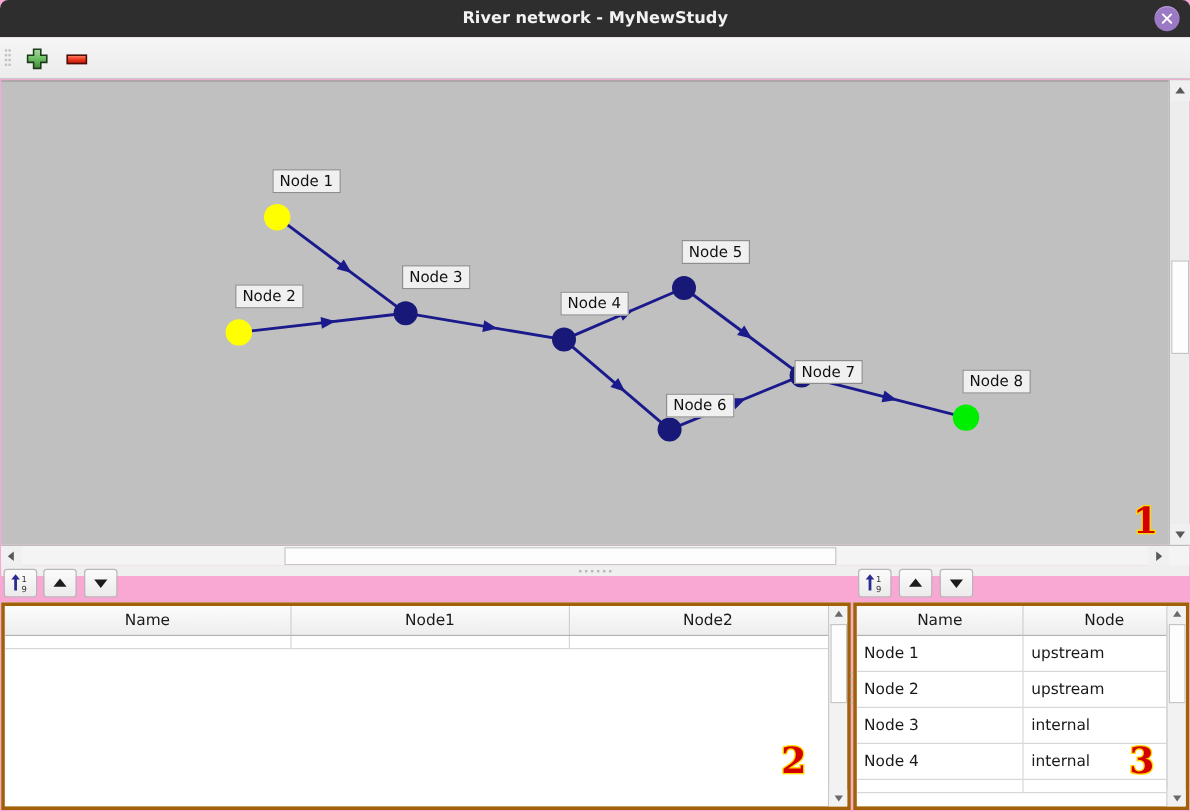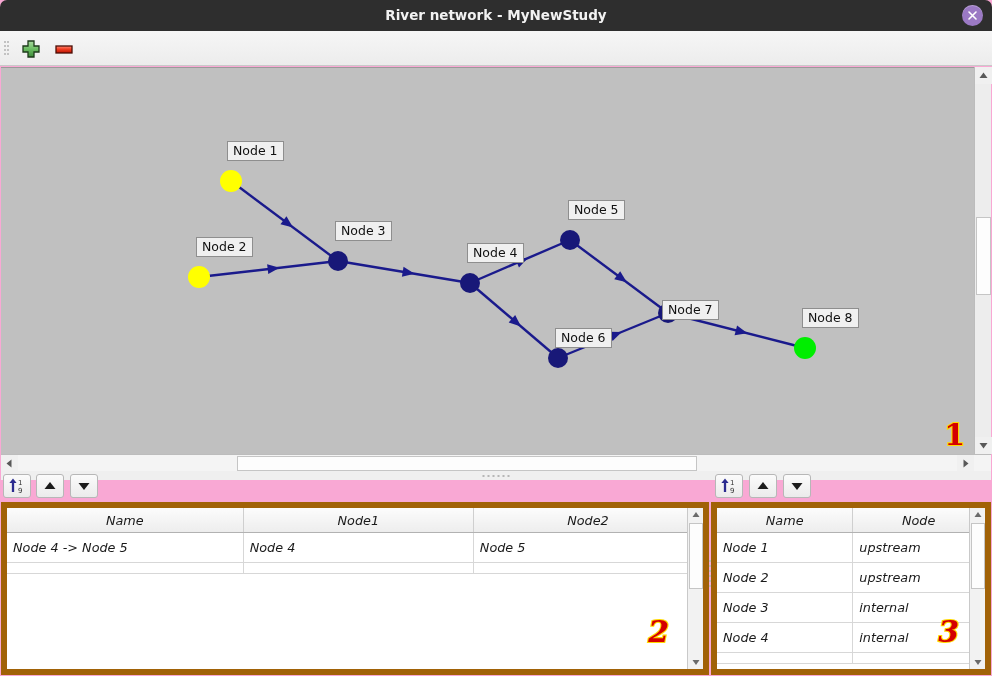--- a/index.html
+++ b/index.html
@@ -180,24 +180,23 @@
   .sbtn.sb1 { left: 2px; }
   .sbtn.sb2 { left: 35px; }
   .sbtn.sb3 { left: 69px; }
   .sbtn svg { position:absolute; left:0; top:0; }
 
   .tablebox {
     position: absolute;
     left: 0; right: 0;
     top: 30px; bottom: 0;
     background: #fff;
-    border: 6px solid #a16207;
+    border: 3px solid #a16207;
     box-sizing: border-box;
     overflow: hidden;
-    font-style: italic;
   }
   table.grid {
     border-collapse: collapse;
     width: 100%;
     table-layout: fixed;
     font-size: 12.8px;
     color: #1a1a1a;
   }
   table.grid th {
     background: linear-gradient(#fcfcfc, #ededed);
@@ -412,25 +411,20 @@
             <col style="width:228px">
           </colgroup>
         <thead>
             <tr id="reaches-head">
               <th>Name</th>
               <th>Node1</th>
               <th>Node2</th>
             </tr>
           </thead>
         <tbody id="reaches-body">
-            <tr>
-              <td>Node 4 -&gt; Node 5</td>
-              <td>Node 4</td>
-              <td>Node 5</td>
-            </tr>
             <tr class="partial">
               <td></td>
               <td></td>
               <td></td>
             </tr>
           </tbody>
       </table>
       <div class="tbl-vscroll">
         <div class="sb-arrow" style="top:0; width:16px; height:14px; background:#f2f2f2;">
           <svg class="tri" width="16" height="14" viewBox="0 0 16 14">

